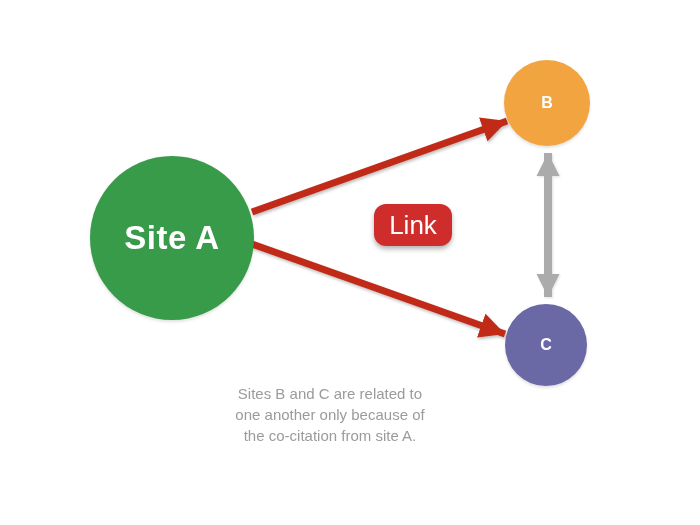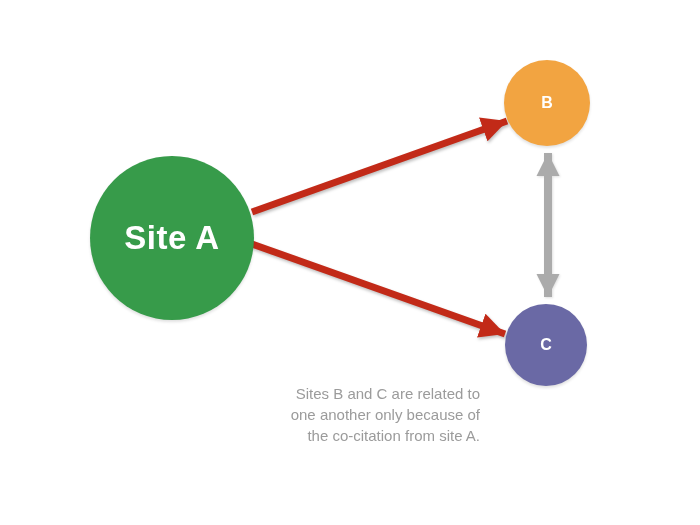--- a/index.html
+++ b/index.html
@@ -78,21 +78,21 @@
     justify-content: center;
     color: #ffffff;
     font-size: 26px;
     box-shadow: 0 3px 5px rgba(0,0,0,0.3);
   }
   .caption {
     position: absolute;
     left: 180px;
     top: 383px;
     width: 300px;
-    text-align: right;
+    text-align: center;
     color: #9b9b9b;
     font-size: 15px;
     line-height: 21px;
     white-space: pre-line;
   }
 </style>
 </head>
 <body>
 
 <div class="canvas">
@@ -119,18 +119,21 @@
   </div>
 
   <div class="node node-b">
     <span>B</span>
   </div>
 
   <div class="node node-c">
     <span>C</span>
   </div>
 
+  <div class="link-badge">
+    <span>Link</span>
+  </div>
 
   <div class="caption">Sites B and C are related to
 one another only because of
 the co-citation from site A.</div>
 
 </div>
 
 </body></html>

